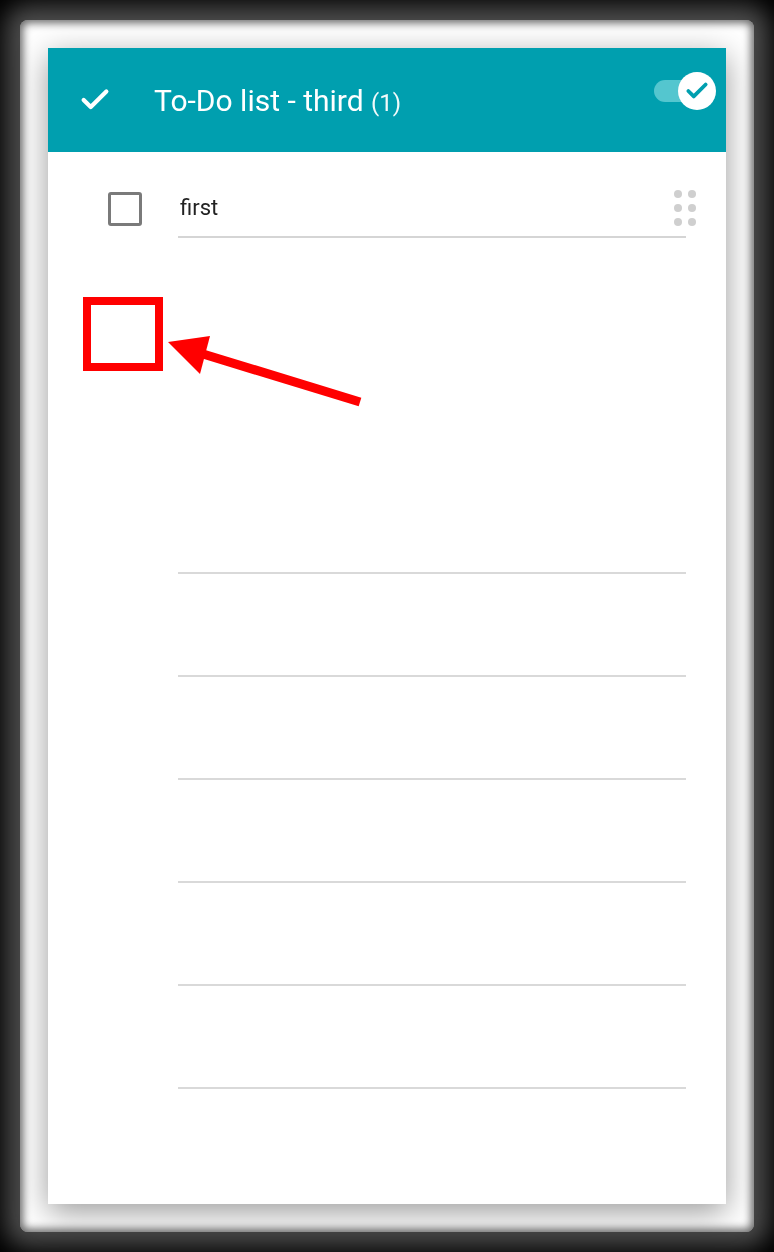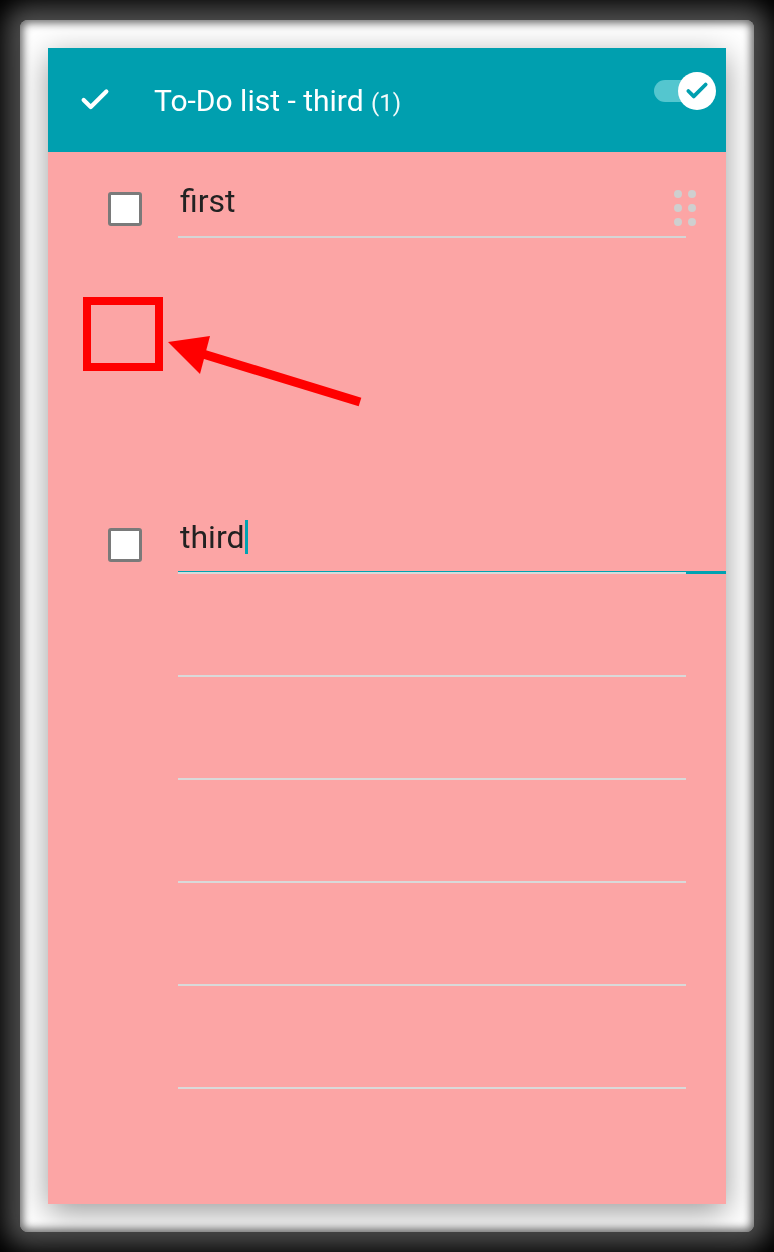--- a/index.html
+++ b/index.html
@@ -1,35 +1,35 @@
 <!DOCTYPE html>
 <html><head>
 <meta charset="utf-8">
 <style>
   * { box-sizing: border-box; margin:0; padding:0; }
   html,body { width:774px; height:1252px; background:#000; overflow:hidden; font-family: Roboto, Arial, sans-serif; }
   
   #outer { position:absolute; left:0; top:0; width:774px; height:1252px; background:#000; }
   #glow  { position:absolute; left:20px; top:20px; width:734px; height:1212px; background:#fff; border-radius:8px; box-shadow:0 0 25px 15px rgba(255,255,255,0.3), 0 0 8px 3px rgba(0,0,0,0.6) inset;}
-  #phone { position:absolute; left:48px; top:48px; width:678px; height:1156px; background:#fca5a5; box-shadow:0 8px 30px rgba(0,0,0,0.4); overflow:hidden;}
+  #phone { position:absolute; left:48px; top:48px; width:678px; height:1156px; background:#ffffff; box-shadow:0 8px 30px rgba(0,0,0,0.4); overflow:hidden;}
   
   #appbar { position:absolute; left:0; top:0; width:100%; height:104px; background:#009faf; color:#fff; display:flex; align-items:center; }
   #appbar .back { width:34px; height:34px; margin-left:30px; }
   #appbar .title { margin-left:42px; font-size:30px; font-weight:400; }
   #appbar .title .count { font-size:24px; opacity:.95;}
   #appbar .toggle { position:absolute; right:22px; top:32px; display:flex; align-items:center; }
   .track { width:50px; height:22px; border-radius:12px; background:#54c6cf; position:relative; }
   .knob  { width:38px; height:38px; border-radius:50%; background:#fff; position:absolute; right:-12px; top:-8px; display:flex; align-items:center; justify-content:center;}
   
   #list { position:absolute; left:0; top:104px; width:100%; }
   .row  { position:relative; height:112px; }
   .cb   { position:absolute; width:34px; height:34px; border:3px solid #7a7a7a; border-radius:3px; background:#fff;}
   .cb.checked { background:#009eac; border-color:#009eac; }
   .cb.checked svg { position:absolute; left:2px; top:2px;}
-  .rowtext { position:absolute; font-size:32px; color:#222; bottom:44px;}
+  .rowtext { position:absolute; font-size:22px; color:#222; bottom:44px;}
   .rowtext.done { text-decoration:line-through; color:#444;}
   .underline { position:absolute; left:130px; right:40px; height:2px; background:#d5d5d5; bottom:26px;}
   .underline.active { background:#00a2b1; height:3px; left:130px; right:-8px;}
   .grip { position:absolute; right:30px; top:38px; display:grid; grid-template-columns:8px 8px; grid-gap:6px;}
   .grip span { width:8px; height:8px; border-radius:50%; background:#cfcfcf;}
   .cursor { display:inline-block; width:3px; height:34px; background:#00a2b1; vertical-align:-6px; margin-left:1px;}
   
   .blankline { position:absolute; left:130px; right:40px; height:2px; background:#d9d9d9;}
   
   #redbox { position:absolute; border:8px solid #ff0000; width:80px; height:74px; }
@@ -72,27 +72,20 @@
             <span></span>
             <span></span>
             <span></span>
             <span></span>
             <span></span>
             <span></span>
           </span>
       </div>
 
 
-      <div class="row" style="top:224px;">
-        <span class="cb" style="left:60px; top:40px;"></span>
-        <span class="rowtext" style="left:132px;">
-          <span>third</span><span class="cursor"></span>
-        </span>
-        <span class="underline active"></span>
-      </div>
 
       <span class="blankline" style="top:420px;"></span>
       <span class="blankline" style="top:523px;"></span>
       <span class="blankline" style="top:626px;"></span>
       <span class="blankline" style="top:729px;"></span>
       <span class="blankline" style="top:832px;"></span>
       <span class="blankline" style="top:935px;"></span>
 
     </div>
   </div>

